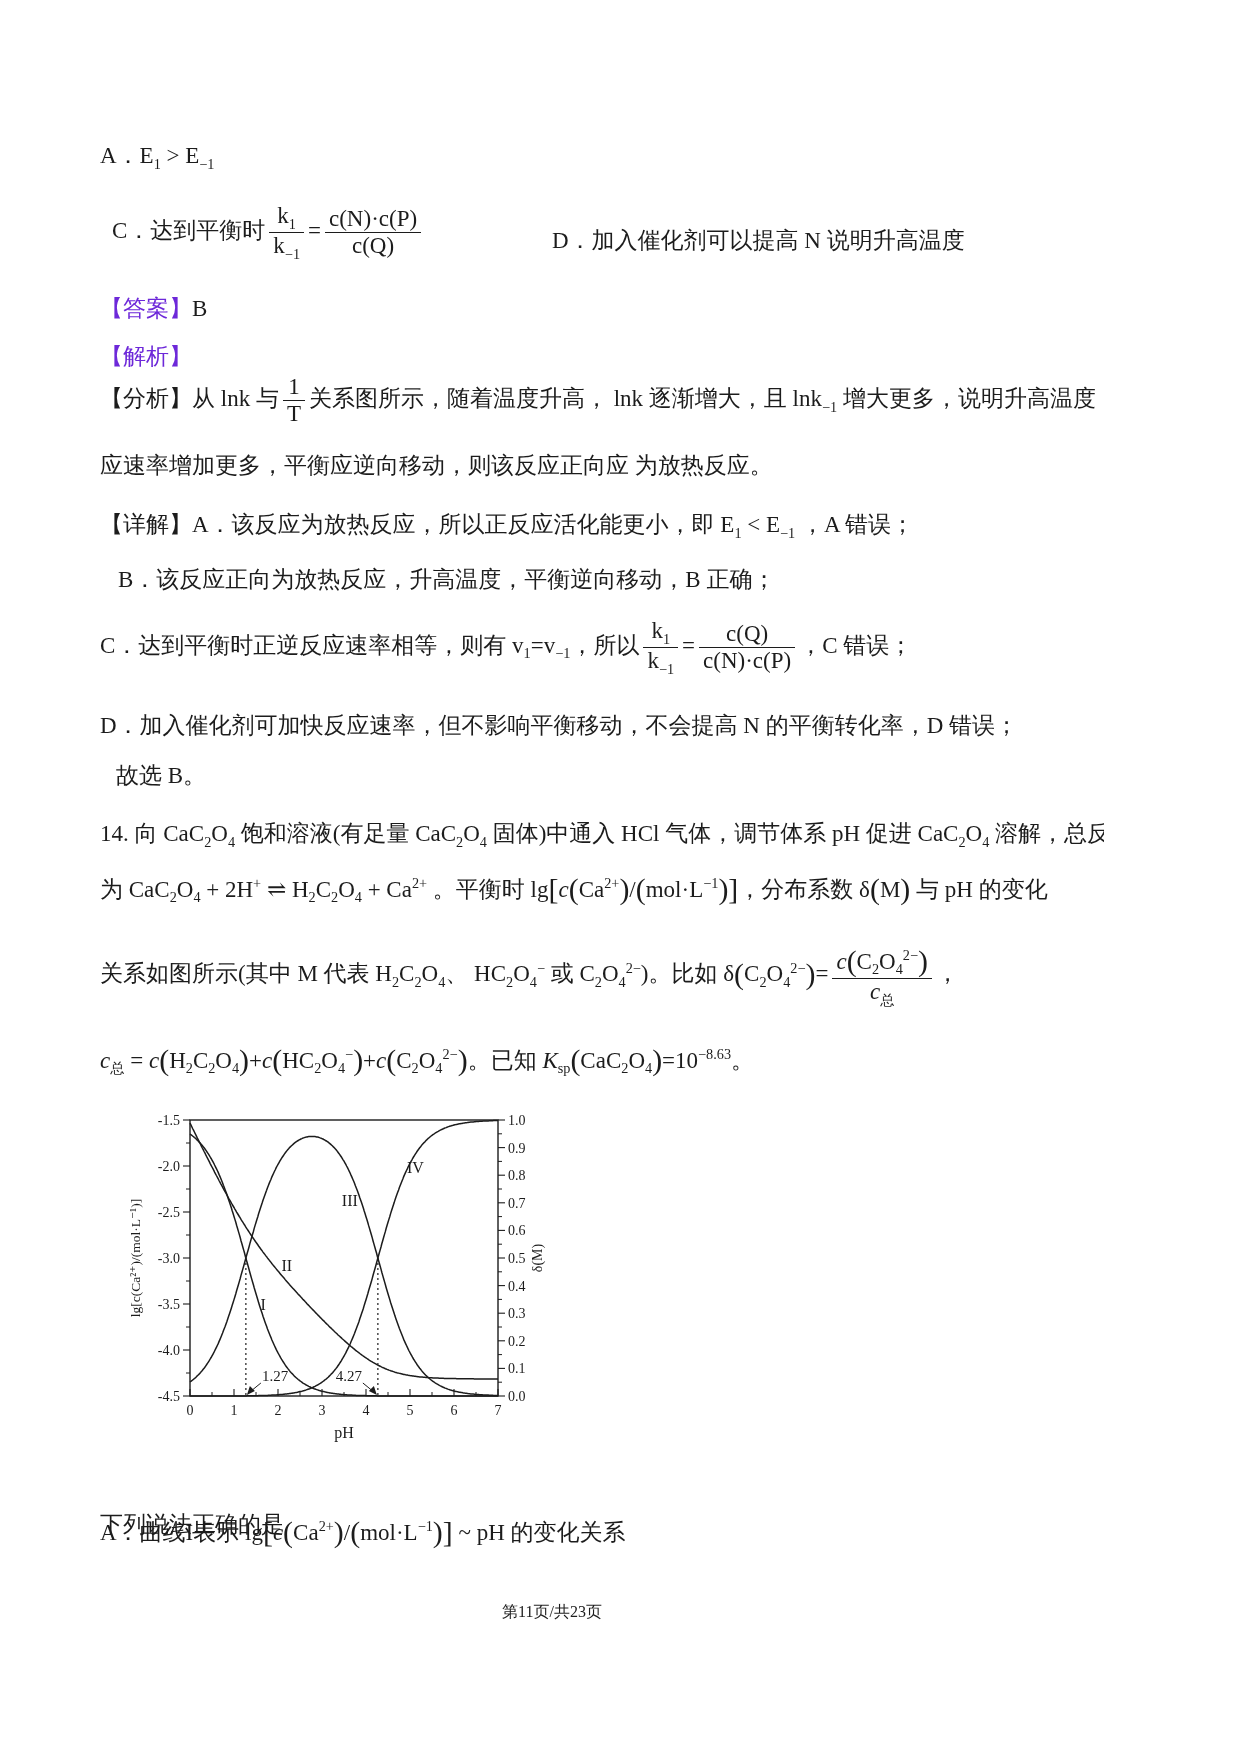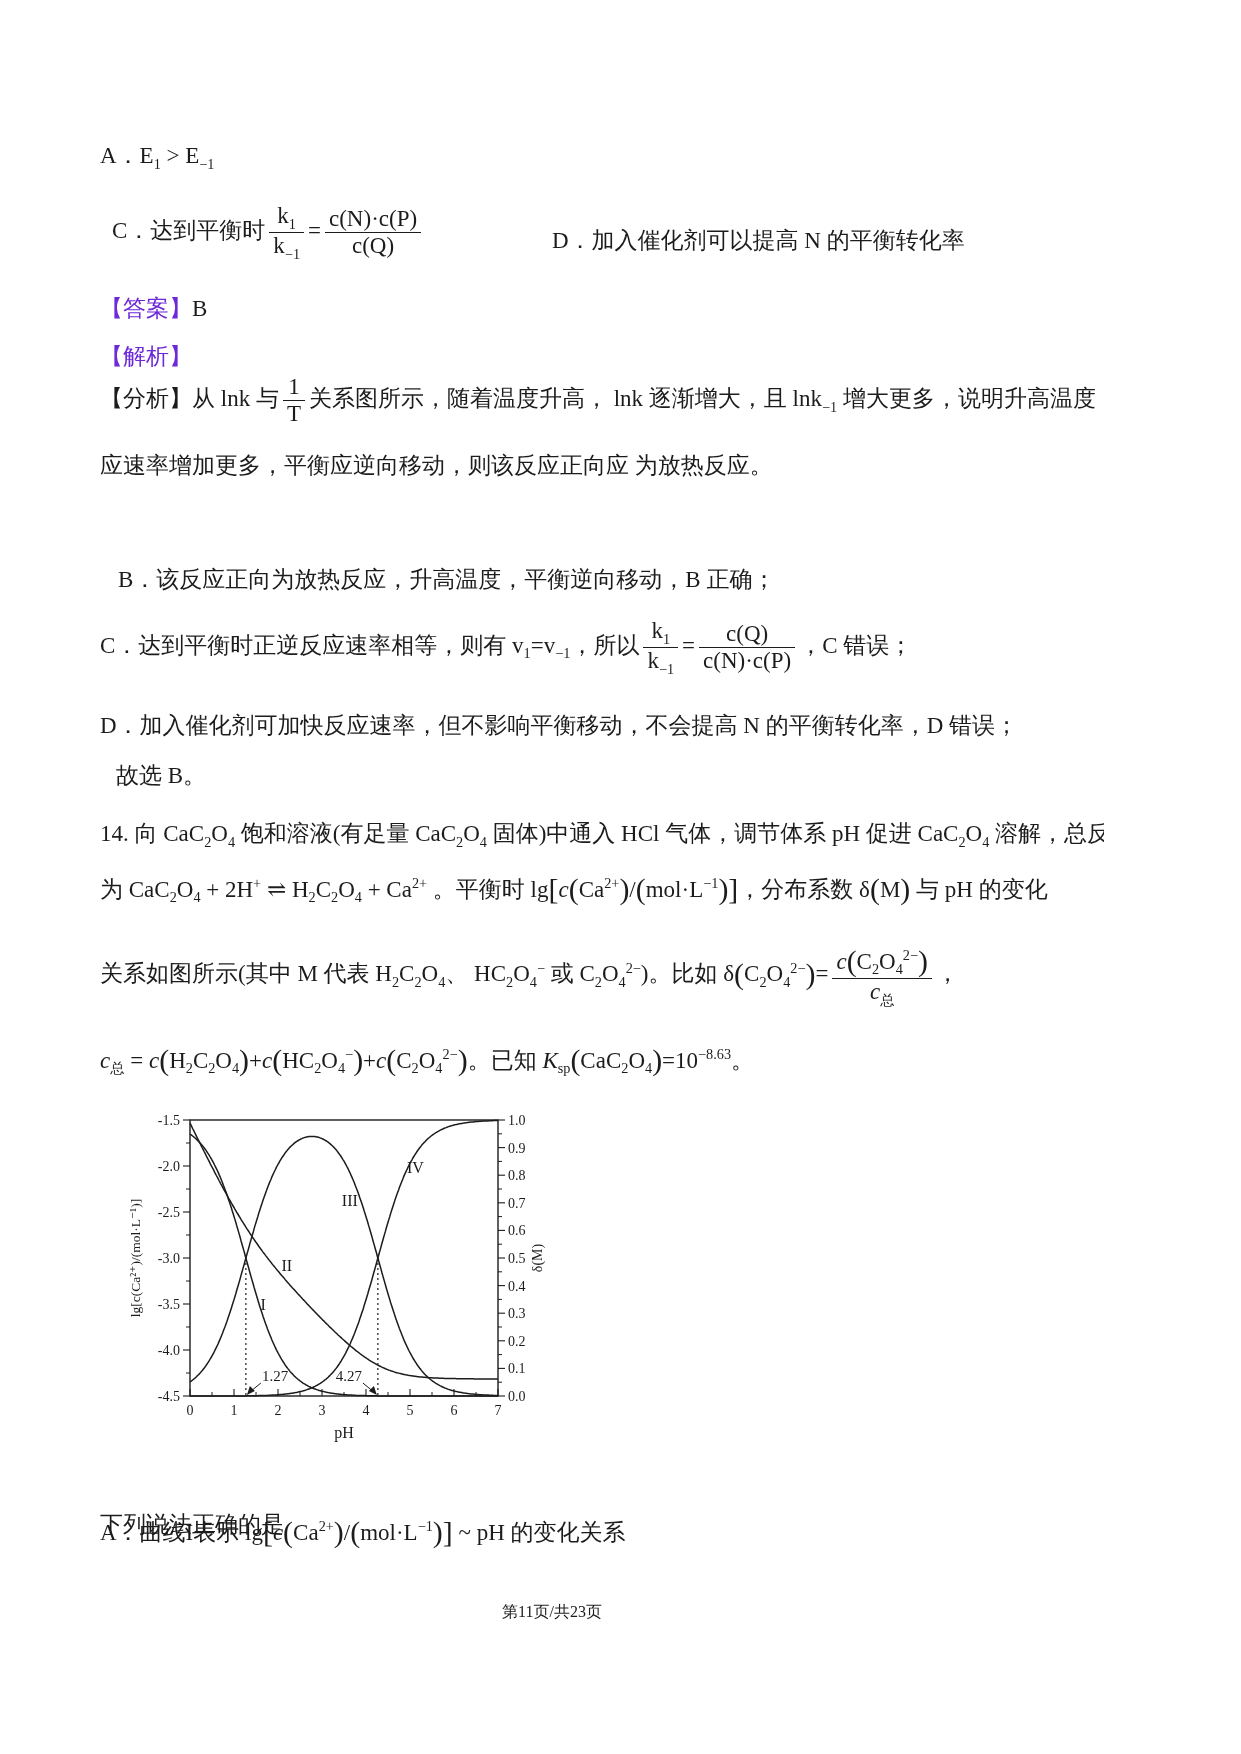--- a/index.html
+++ b/index.html
@@ -16,28 +16,29 @@
   svg text{font-family:"Liberation Serif","DejaVu Serif",serif;fill:#1c1c1c;}
 </style>
 </head>
 <body>
 
 <div class="page">
 
   <div class="abs" style="left:100px;top:140px;">A．E<sub>1</sub> &gt; E<sub>−1</sub></div>
 
   <div class="abs" style="left:100px;top:203px;margin-left:12px;">C．达到平衡时<span class="fr"><span class="fn">k<sub>1</sub></span><span class="fd">k<sub>−1</sub></span></span>=<span class="fr"><span class="fn">c(N)·c(P)</span><span class="fd">c(Q)</span></span></div>
-  <div class="abs" style="left:552px;top:225px;">D．加入催化剂可以提高 N 的平衡转化率</div>
+  <div class="abs" style="left:552px;top:225px;">D．加入催化剂可以提高 N 说明升高温度</div>
 
   <div class="abs" style="left:100px;top:293px;"><span class="tag">【答案】</span><span>B</span></div>
   <div class="abs tag" style="left:100px;top:341px;">【解析】</div>
 
   <div class="abs" style="left:100px;top:374px;">【分析】从 lnk 与<span class="fr"><span class="fn">1</span><span class="fd">T</span></span>关系图所示，随着温度升高， lnk 逐渐增大，且 lnk<sub>−1</sub> 增大更多，说明升高温度，逆反</div>
   <div class="abs" style="left:100px;top:450px;">应速率增加更多，平衡应逆向移动，则该反应正向应 为放热反应。</div>
 
+  <div class="abs" style="left:100px;top:509px;">【详解】A．该反应为放热反应，所以正反应活化能更小，即 E<sub>1</sub> &lt; E<sub>−1</sub> ，A 错误；</div>
   <div class="abs" style="left:100px;top:564px;margin-left:18px;">B．该反应正向为放热反应，升高温度，平衡逆向移动，B 正确；</div>
   <div class="abs" style="left:100px;top:618px;">C．达到平衡时正逆反应速率相等，则有 v<sub>1</sub>=v<sub>−1</sub>，所以<span class="fr"><span class="fn">k<sub>1</sub></span><span class="fd">k<sub>−1</sub></span></span>=<span class="fr"><span class="fn">c(Q)</span><span class="fd">c(N)·c(P)</span></span>，C 错误；</div>
   <div class="abs" style="left:100px;top:710px;">D．加入催化剂可加快反应速率，但不影响平衡移动，不会提高 N 的平衡转化率，D 错误；</div>
   <div class="abs" style="left:100px;top:760px;margin-left:16px;">故选 B。</div>
 
   <div class="abs" style="left:100px;top:818px;">14. 向 CaC<sub>2</sub>O<sub>4</sub> 饱和溶液(有足量 CaC<sub>2</sub>O<sub>4</sub> 固体)中通入 HCl 气体，调节体系 pH 促进 CaC<sub>2</sub>O<sub>4</sub> 溶解，总反应</div>
   <div class="abs" style="left:100px;top:869px;">为 CaC<sub>2</sub>O<sub>4</sub> + 2H<sup>+</sup> ⇌ H<sub>2</sub>C<sub>2</sub>O<sub>4</sub> + Ca<sup>2+</sup> 。平衡时 lg<span class="br">[</span><i>c</i><span class="br">(</span>Ca<sup>2+</sup><span class="br">)</span>/<span class="br">(</span>mol·L<sup>−1</sup><span class="br">)</span><span class="br">]</span>，分布系数 δ<span class="br">(</span>M<span class="br">)</span> 与 pH 的变化</div>
   <div class="abs" style="left:100px;top:944px;">关系如图所示(其中 M 代表 H<sub>2</sub>C<sub>2</sub>O<sub>4</sub>、 HC<sub>2</sub>O<sub>4</sub><sup>−</sup> 或 C<sub>2</sub>O<sub>4</sub><sup>2−</sup>)。比如 δ<span class="br">(</span>C<sub>2</sub>O<sub>4</sub><sup>2−</sup><span class="br">)</span>=<span class="fr"><span class="fn"><i>c</i><span class="br">(</span>C<sub>2</sub>O<sub>4</sub><sup>2−</sup><span class="br">)</span></span><span class="fd"><i>c</i><sub>总</sub></span></span>，</div>
   <div class="abs" style="left:100px;top:1040px;"><i>c</i><sub>总</sub> = <i>c</i><span class="br">(</span>H<sub>2</sub>C<sub>2</sub>O<sub>4</sub><span class="br">)</span>+<i>c</i><span class="br">(</span>HC<sub>2</sub>O<sub>4</sub><sup>−</sup><span class="br">)</span>+<i>c</i><span class="br">(</span>C<sub>2</sub>O<sub>4</sub><sup>2−</sup><span class="br">)</span>。已知 <i>K</i><sub>sp</sub><span class="br">(</span>CaC<sub>2</sub>O<sub>4</sub><span class="br">)</span>=10<sup>−8.63</sup>。</div>
 

